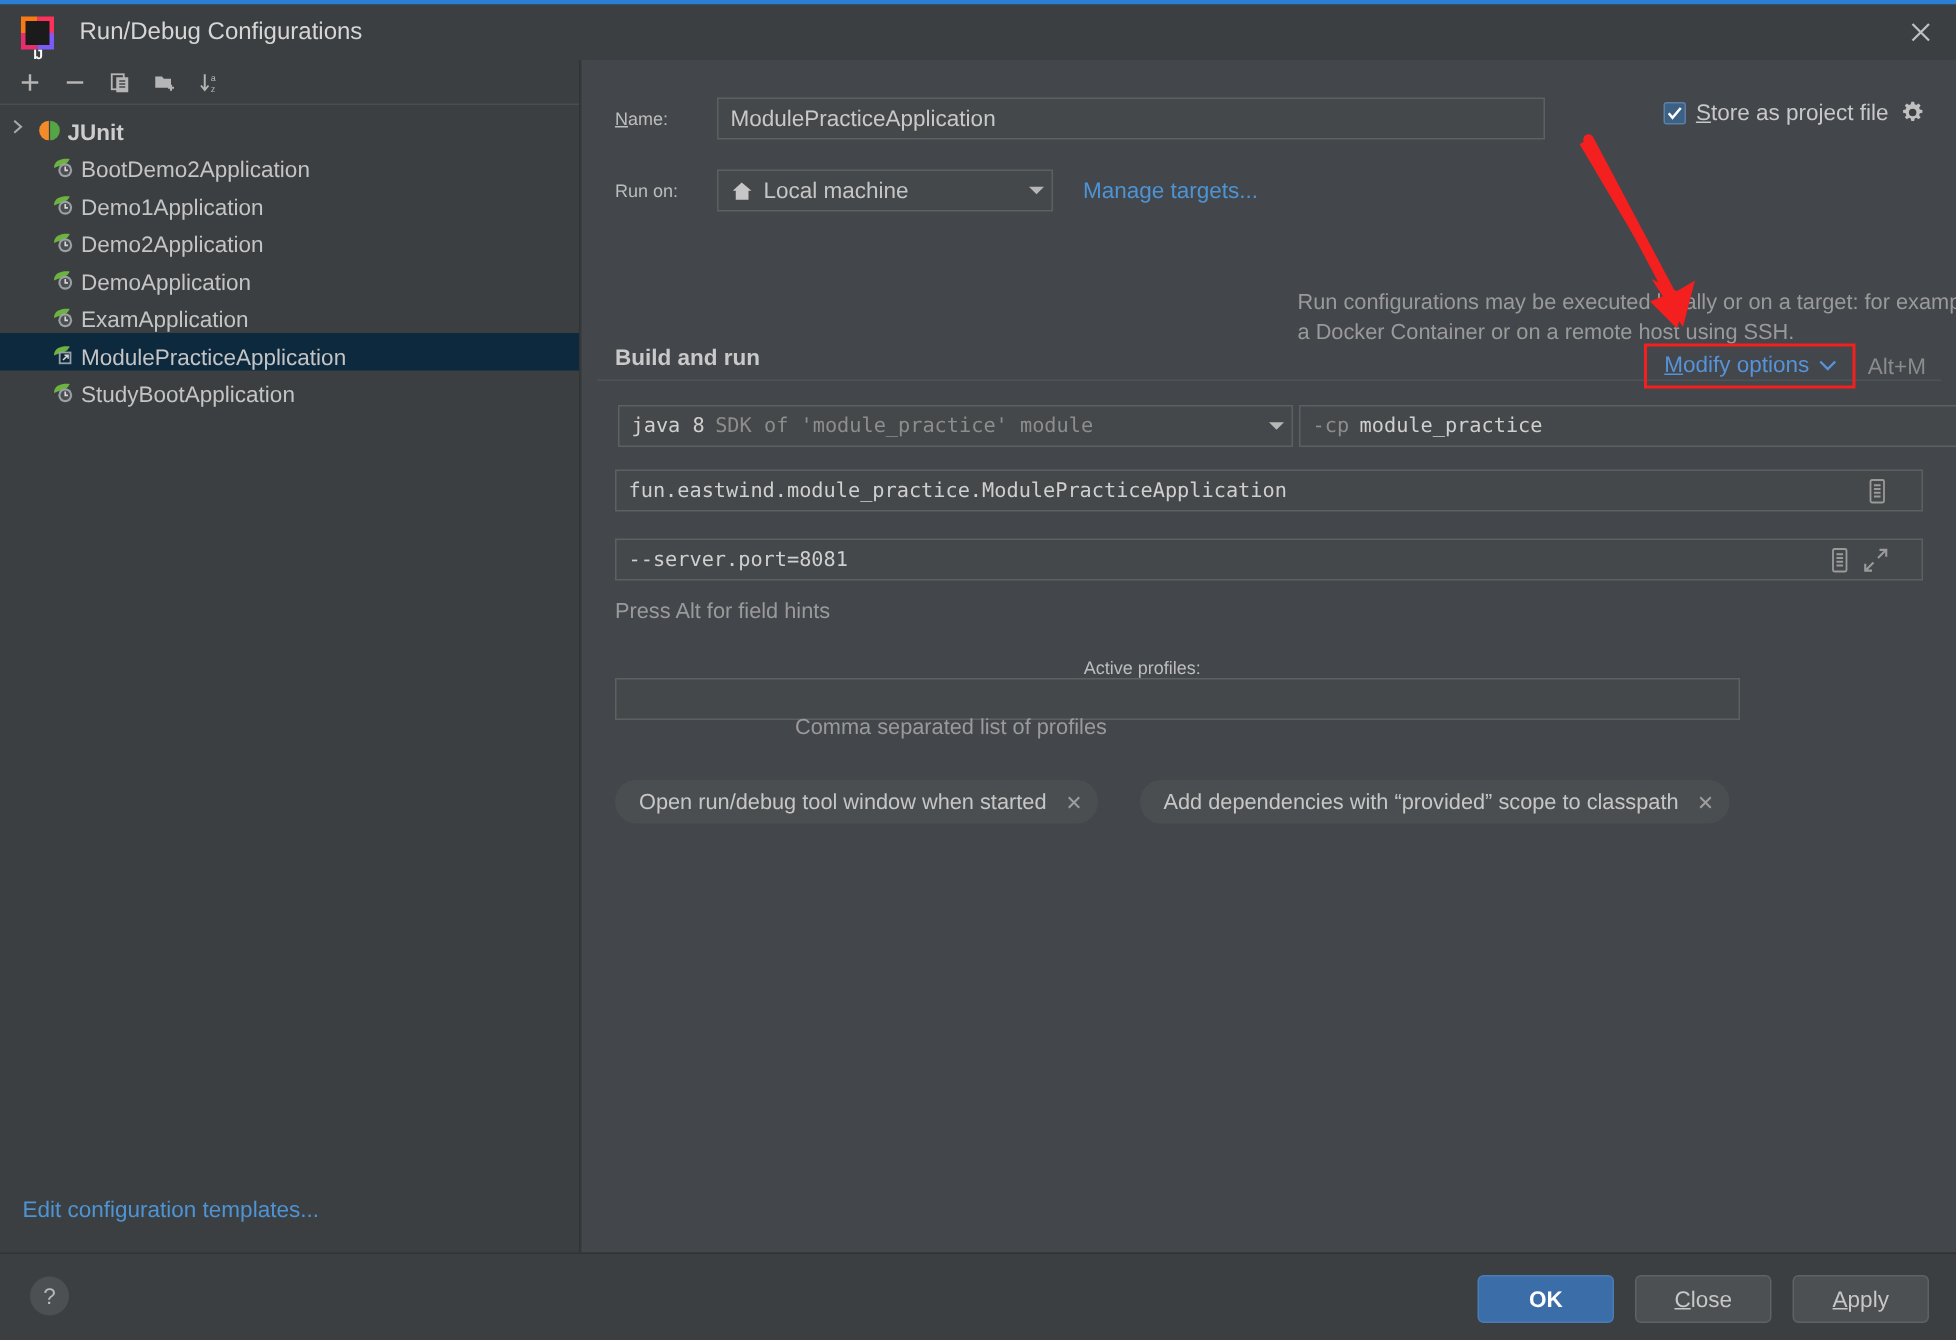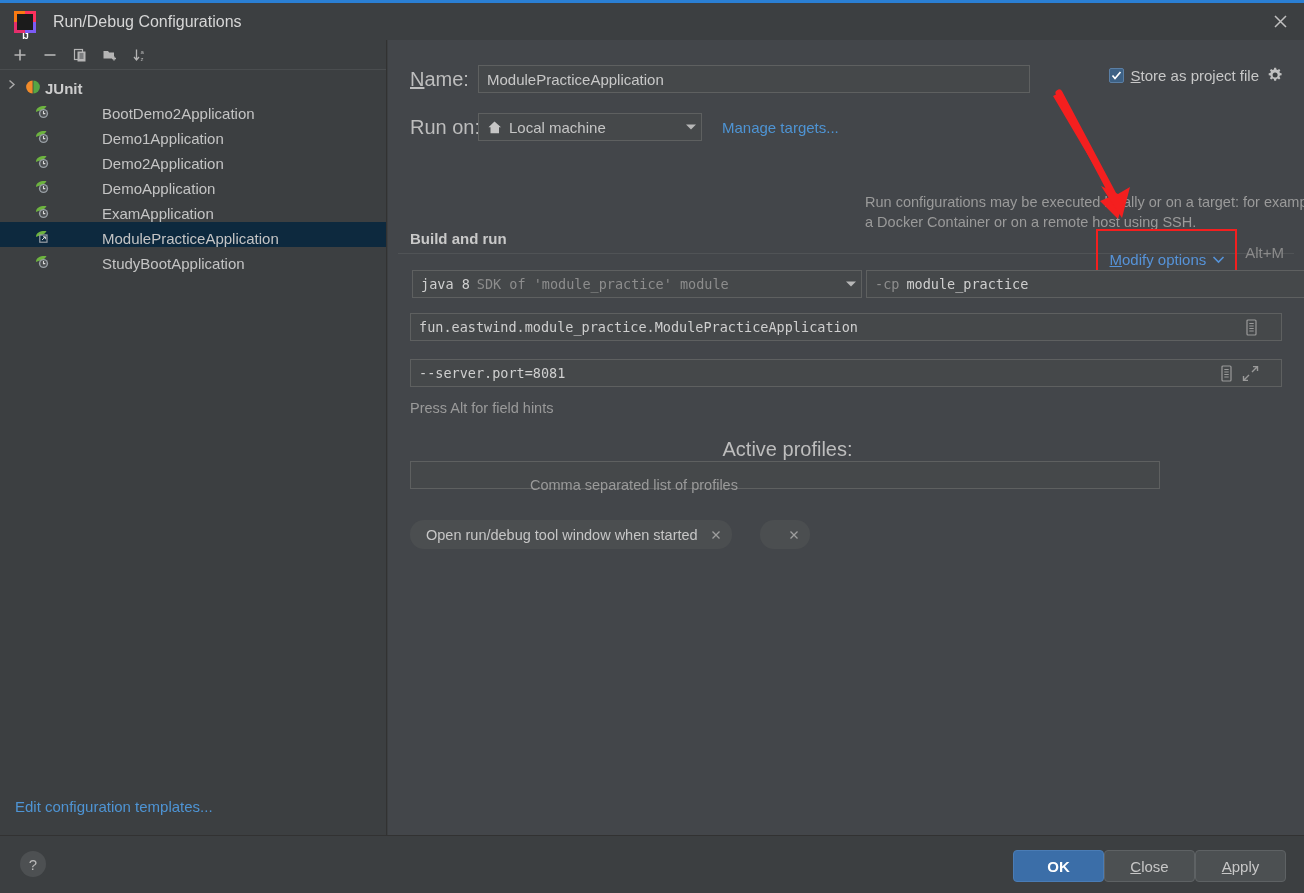--- a/index.html
+++ b/index.html
@@ -100,21 +100,21 @@
     width: 22px; height: 25px; flex: none;
     display: flex; align-items: center; justify-content: center;
   }
   .tree-icon {
     width: 22px; height: 20px; flex: none;
     display: flex; align-items: center; justify-content: center;
     margin-right: 1px;
   }
   .tree-label { color: #bbbbbb; }
   .tree-row.group .tree-label { font-weight: bold; color: #cdcdcd; }
-  .tree-row.child { padding-left: 31px; gap: 48px; }
+  .tree-row.child { padding-left: 31px; }
   .tree-row.child .tree-label { color: #c4c4c4; }
 
   #edit-templates {
     position: absolute; left: 15px; bottom: 20px;
     color: #4e94d4; font-size: 15px;
     cursor: pointer;
   }
 
   
   #content {
@@ -123,21 +123,21 @@
     background: #43464a;
   }
 
   .row { display: flex; align-items: center; }
 
   #name-row {
     position: absolute; left: 22px; top: 25px;
     width: 650px; height: 28px;
   }
   .field-label {
-    font-size: 20px; color: #bdbdbd; white-space: nowrap;
+    font-size: 12px; color: #bdbdbd; white-space: nowrap;
   }
   .field-label u { text-decoration: underline; }
   #name-label { width: 68px; }
   .text-input {
     background: #45484a;
     border: 1px solid #5e6060;
     height: 28px;
     color: #c8c8c8;
     font-size: 15px;
     display: flex; align-items: center;
@@ -200,21 +200,21 @@
     position: absolute; left: 22px; top: 190px;
     font-size: 15px; font-weight: bold; color: #c9c9c9;
   }
 
   #modify-wrap {
     position: absolute; right: 20px; top: 189px;
     display: flex; align-items: center;
   }
   #modify-box {
     border: 2px solid #f41f1f;
-    padding: 20px 10px 5px 12px;
+    padding: 4px 10px 5px 12px;
     display: flex; align-items: center; gap: 6px;
     cursor: pointer;
   }
   #modify-label { color: #5693d9; font-size: 15px; white-space: nowrap; }
   #modify-label u { text-decoration: underline; }
   #modify-caret { display: flex; align-items: center; }
   #modify-shortcut {
     margin-left: 8px; color: #8b8b8b; font-size: 15px;
   }
 
@@ -293,21 +293,21 @@
   #help-btn {
     position: absolute; left: 20px; top: 15px;
     width: 26px; height: 26px; border-radius: 50%;
     background: #4d5052;
     display: flex; align-items: center; justify-content: center;
     color: #b9b9b9; font-size: 15px;
     cursor: pointer;
   }
   #btn-group {
     position: absolute; right: 18px; top: 14px;
-    display: flex; 
+    display: flex; gap: 14px;
   }
   .dlg-btn {
     height: 32px; min-width: 91px;
     border-radius: 4px;
     display: flex; align-items: center; justify-content: center;
     font-size: 15px;
     background: #4c5052;
     border: 1px solid #5e6264;
     color: #c7c7c7;
     cursor: pointer;
@@ -604,20 +604,21 @@
     <div id="chips">
       <div class="chip">
         <span>Open run/debug tool window when started</span>
         <span class="chip-x">
           <svg width="12" height="12" viewBox="0 0 12 12">
             <path d="M2.5 2.5 L9.5 9.5 M9.5 2.5 L2.5 9.5" stroke="#9e9e9e" stroke-width="1.3"></path>
           </svg>
         </span>
       </div>
       <div class="chip">
+        <span>Add dependencies with “provided” scope to classpath</span>
         <span class="chip-x">
           <svg width="12" height="12" viewBox="0 0 12 12">
             <path d="M2.5 2.5 L9.5 9.5 M9.5 2.5 L2.5 9.5" stroke="#9e9e9e" stroke-width="1.3"></path>
           </svg>
         </span>
       </div>
     </div>
 
   </div>
 

